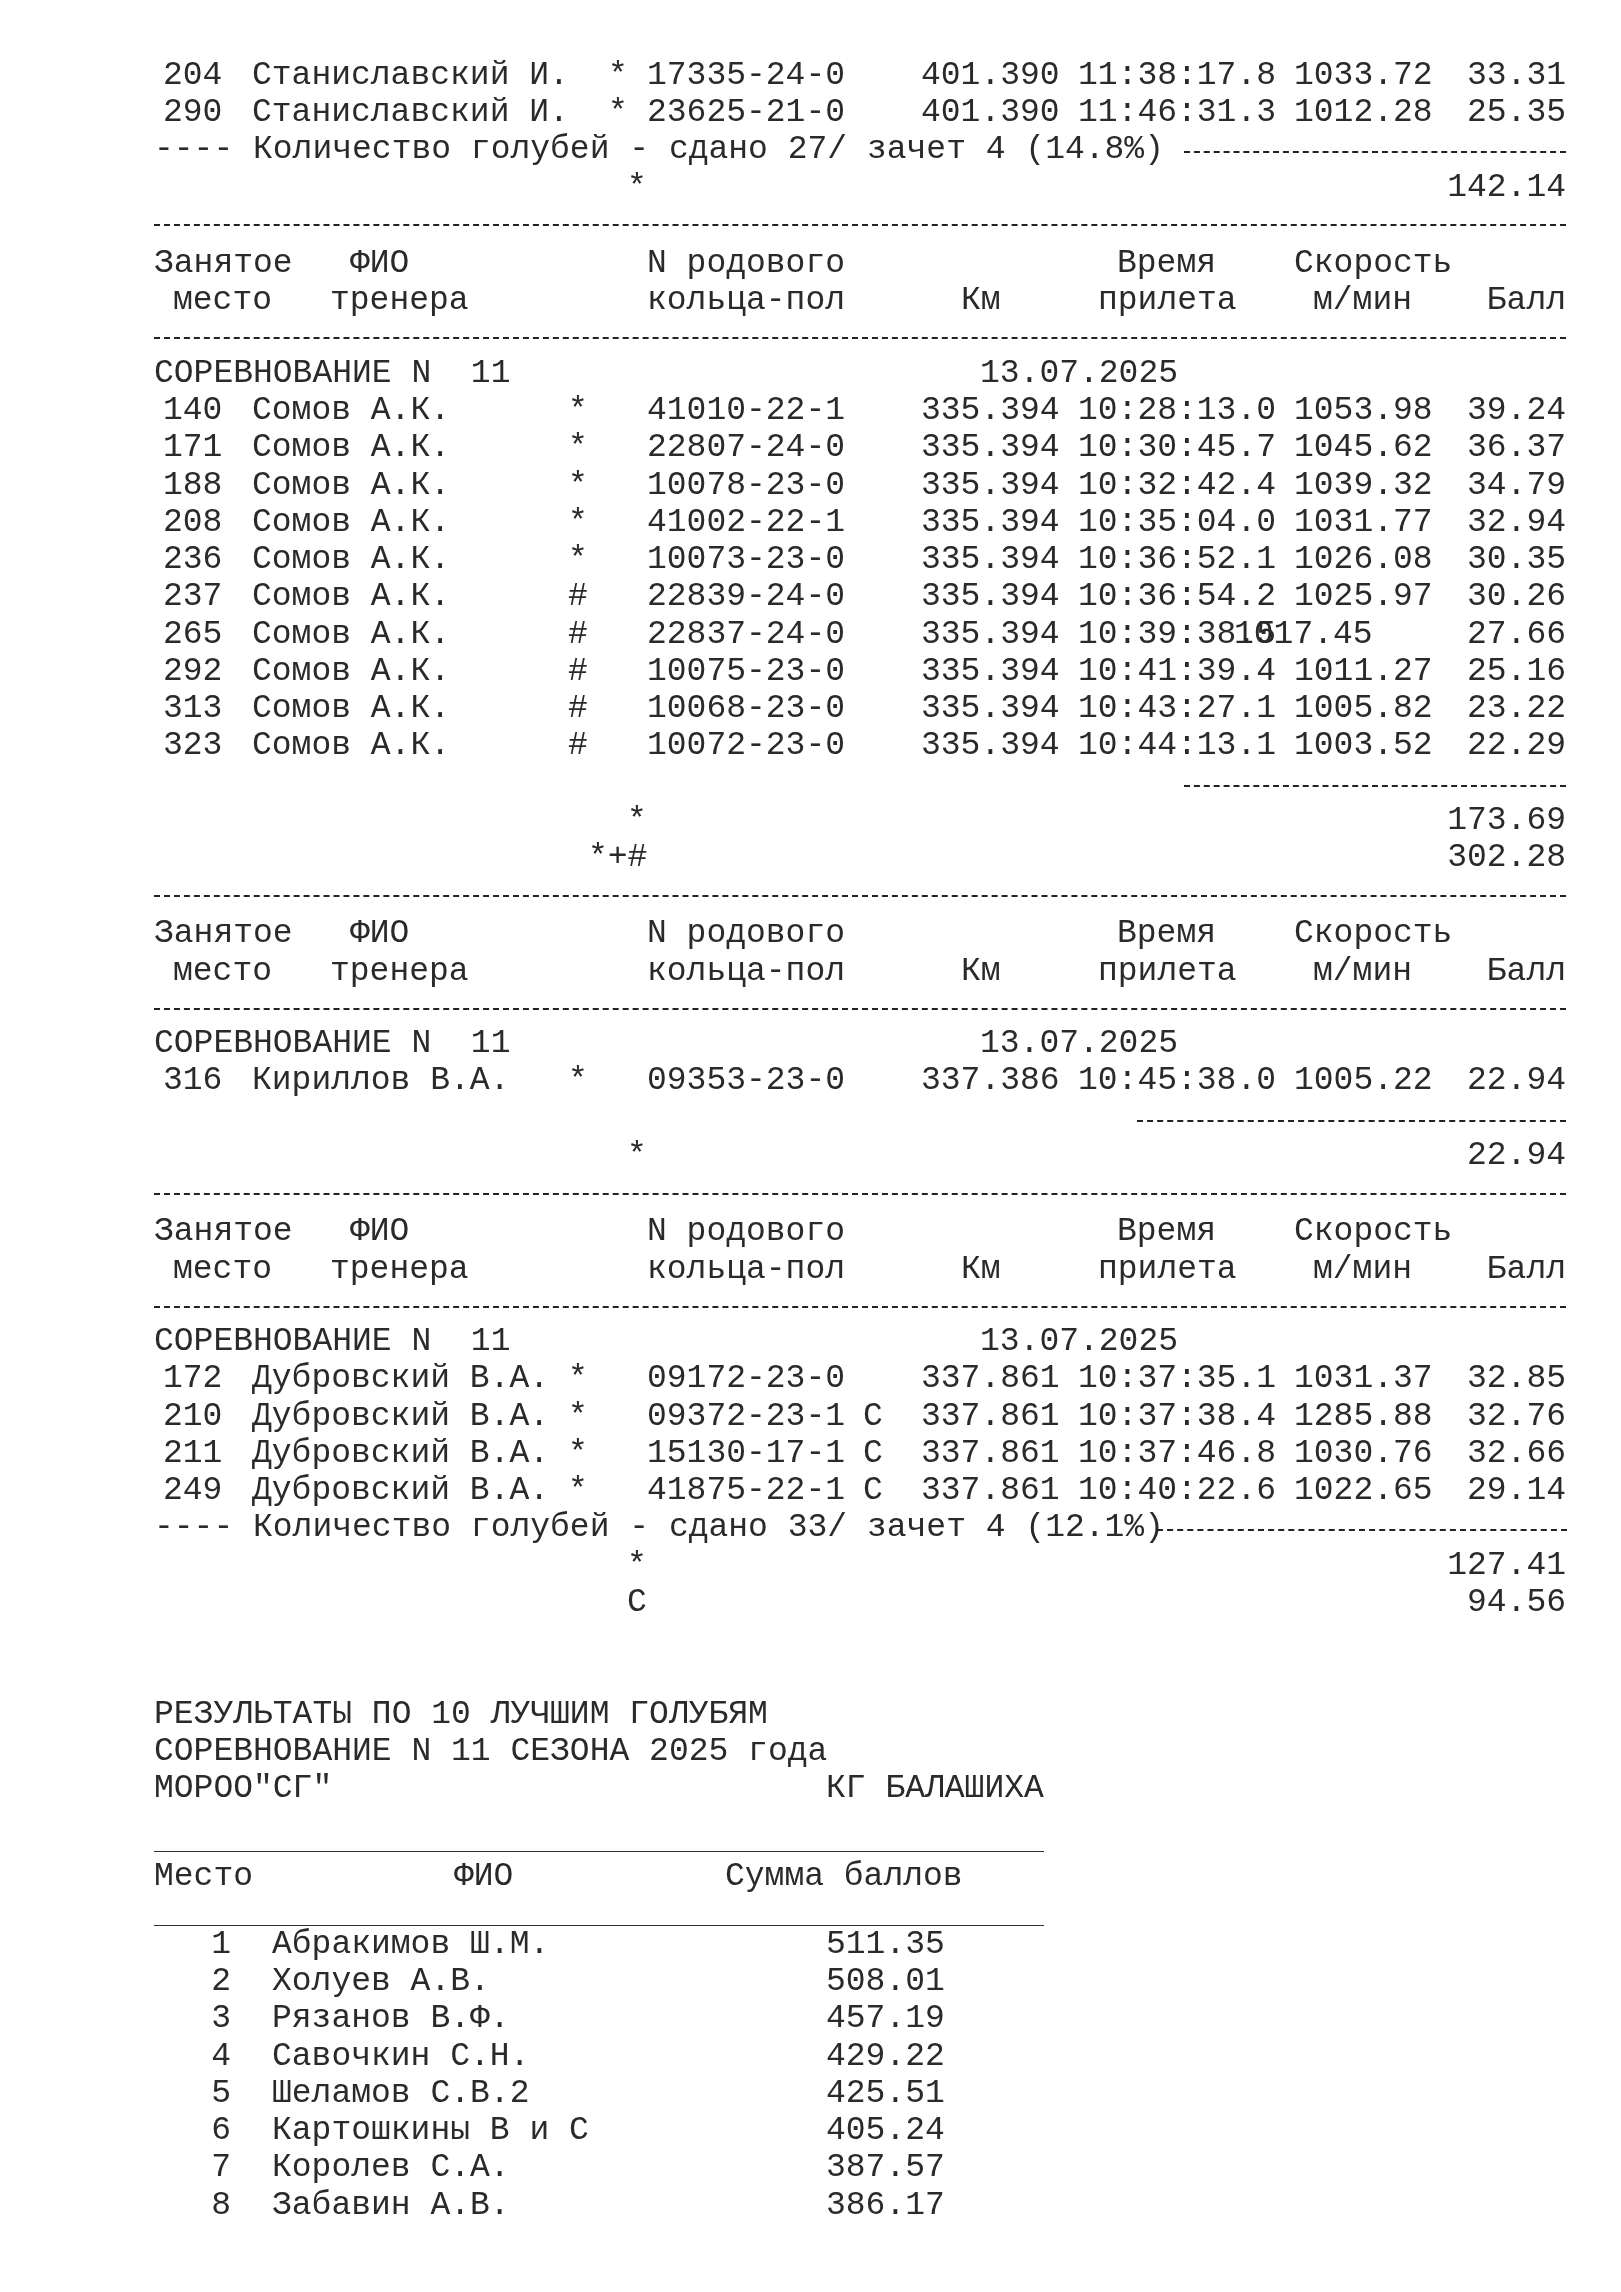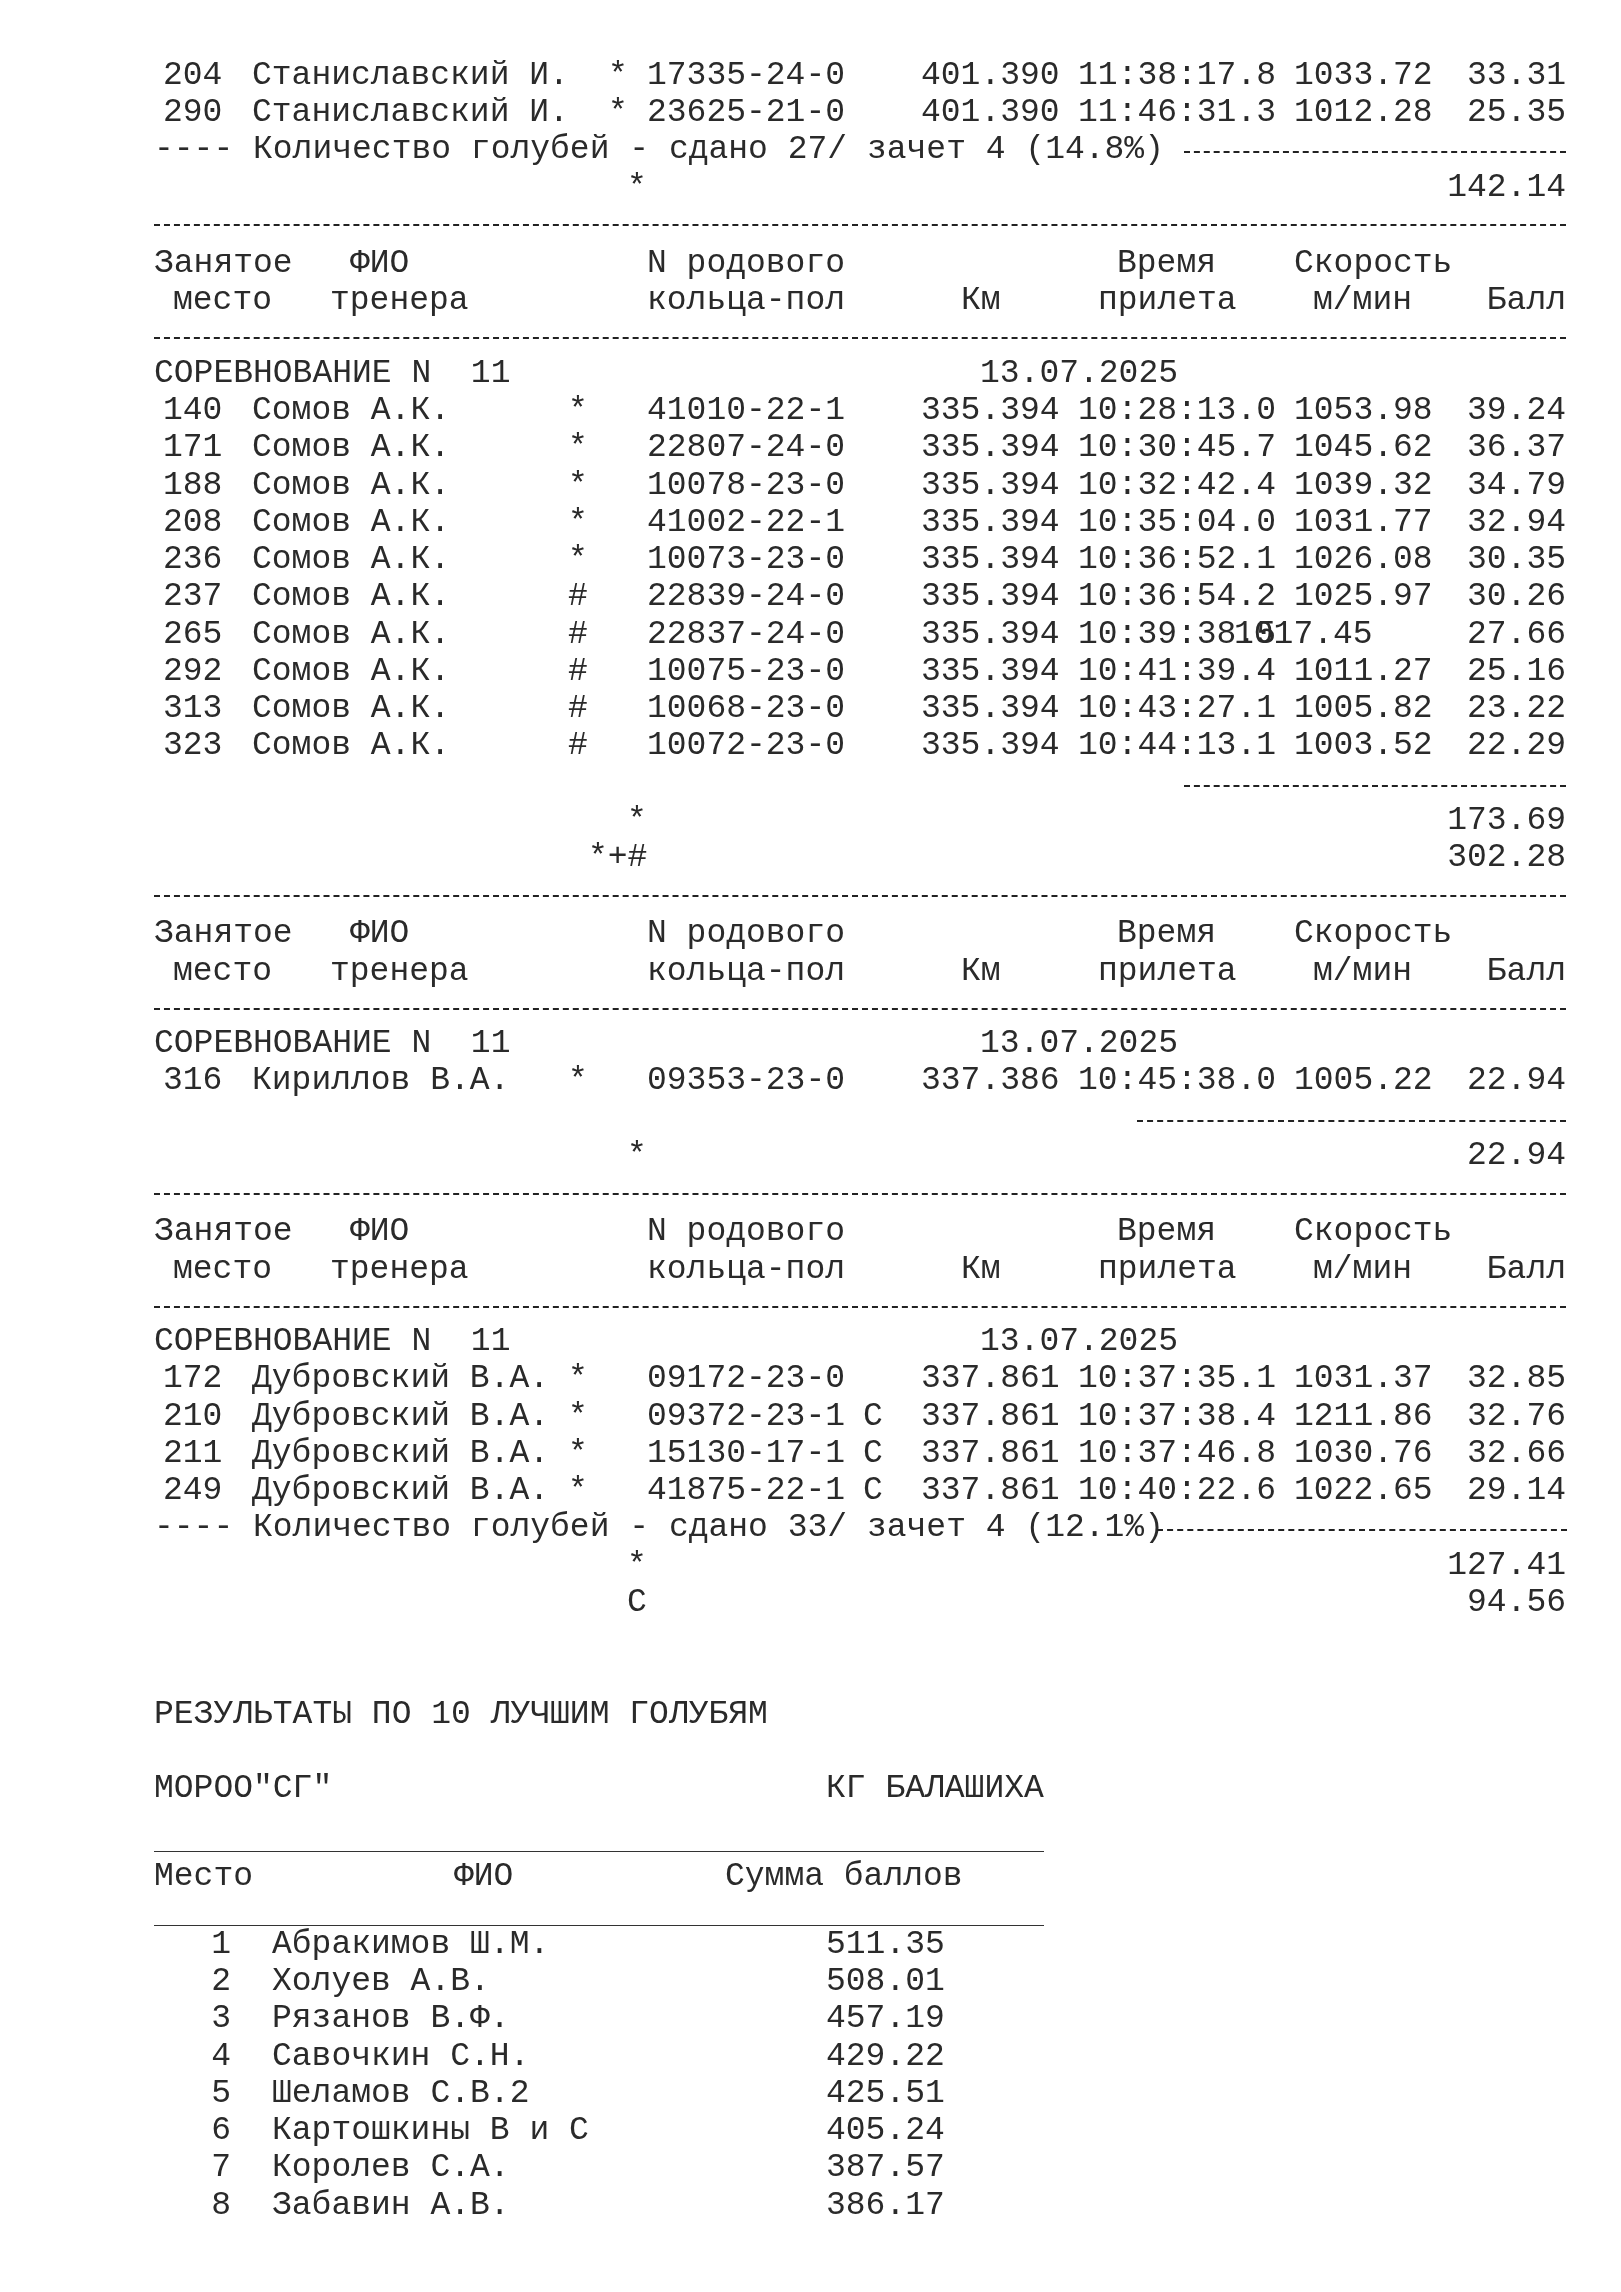--- a/index.html
+++ b/index.html
@@ -256,21 +256,21 @@
     <span class="r" style="left:1421px;width:145px">32.85</span>
   </div>
   <div class="ln" style="top:1398px">
     <span class="r" style="left:163px;width:59px">210</span>
     <span class="c" style="left:252px">Дубровский В.А.</span>
     <span class="c" style="left:568px">*</span>
     <span class="c" style="left:647px">09372-23-1</span>
     <span class="c" style="left:863px">С</span>
     <span class="c" style="left:921px">337.861</span>
     <span class="c" style="left:1078px">10:37:38.4</span>
-    <span class="c" style="left:1294px">1211.86</span>
+    <span class="c" style="left:1294px">1285.88</span>
     <span class="r" style="left:1421px;width:145px">32.76</span>
   </div>
   <div class="ln" style="top:1435px">
     <span class="r" style="left:163px;width:59px">211</span>
     <span class="c" style="left:252px">Дубровский В.А.</span>
     <span class="c" style="left:568px">*</span>
     <span class="c" style="left:647px">15130-17-1</span>
     <span class="c" style="left:863px">С</span>
     <span class="c" style="left:921px">337.861</span>
     <span class="c" style="left:1078px">10:37:46.8</span>
@@ -297,20 +297,23 @@
     <span class="r" style="left:1372px;width:194px">127.41</span>
   </div>
   <div class="ln" style="top:1584px">
     <span class="c" style="left:627px">С</span>
     <span class="r" style="left:1372px;width:194px">94.56</span>
   </div>
 
   <div class="ln" style="top:1696px">
     <span class="c" style="left:154px">РЕЗУЛЬТАТЫ ПО 10 ЛУЧШИМ ГОЛУБЯМ</span>
   </div>
+  <div class="ln" style="top:1733px">
+    <span class="c" style="left:154px">СОРЕВНОВАНИЕ N 11 СЕЗОНА 2025 года</span>
+  </div>
   <div class="ln" style="top:1770px">
     <span class="c" style="left:154px">МОРОО"СГ"</span>
     <span class="c" style="left:826px">КГ БАЛАШИХА</span>
   </div>
   <div class="solid" style="left:154px;width:890px;top:1851px"></div>
   <div class="ln" style="top:1858px">
     <span class="c" style="left:154px">Место</span>
     <span class="c" style="left:454px">ФИО</span>
     <span class="c" style="left:725px">Сумма баллов</span>
   </div>

